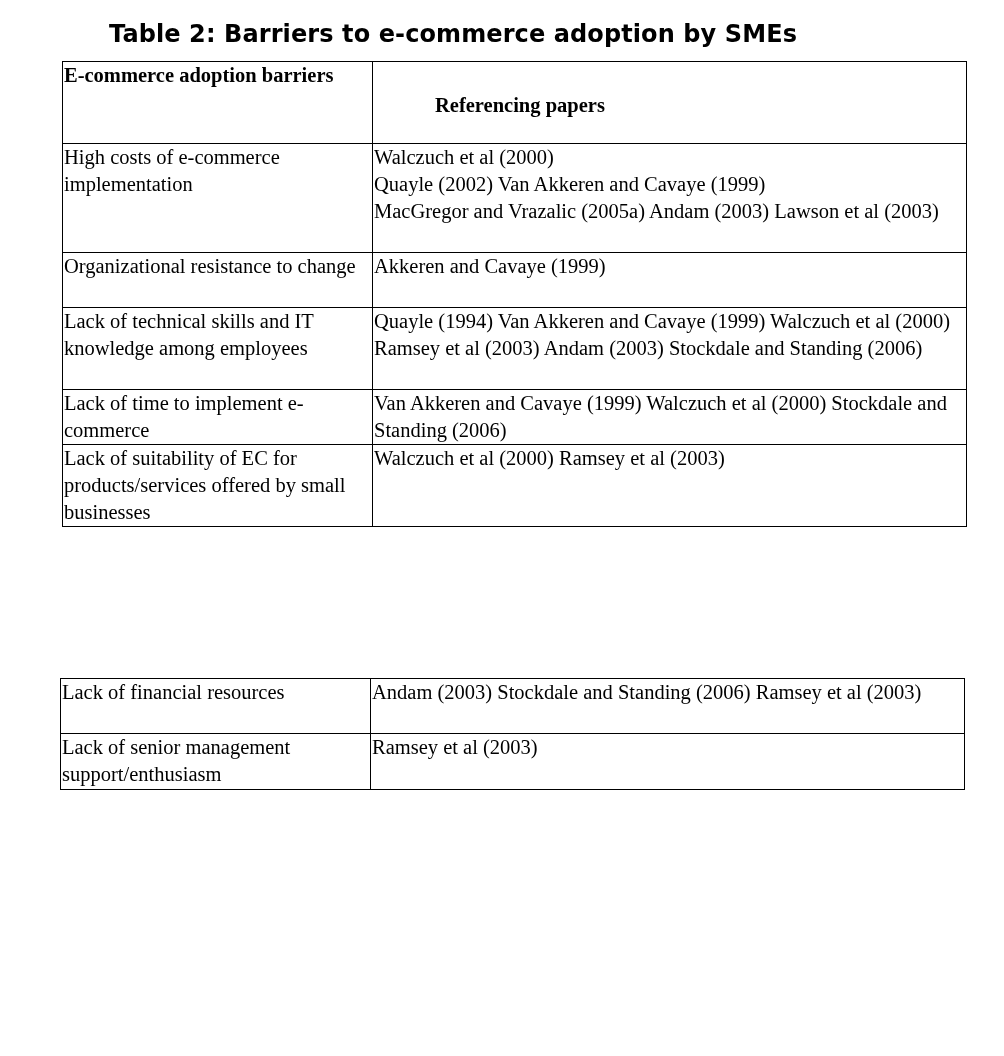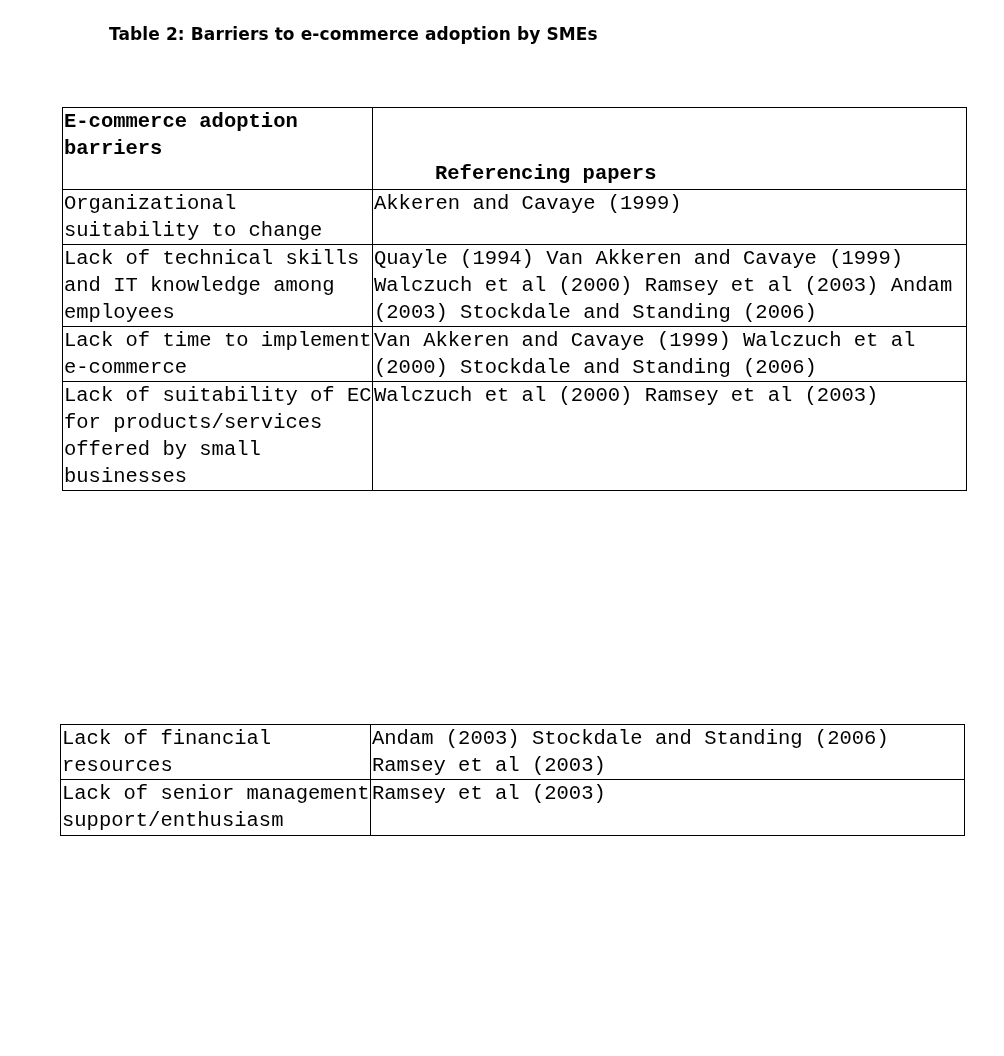--- a/index.html
+++ b/index.html
@@ -14,33 +14,32 @@
       overflow: hidden;
       color: #000000;
     }
     .doc-title {
       position: absolute;
       left: 109px;
       top: 18px;
       margin: 0;
       font-family: "DejaVu Sans", sans-serif;
       font-weight: bold;
-      font-size: 17px;
+      font-size: 24px;
       line-height: 32px;
       letter-spacing: 0.1px;
       white-space: nowrap;
     }
     table.barriers {
       position: absolute;
       border-collapse: collapse;
       table-layout: fixed;
-      font-family: Liberation Mono, monospace;
+      font-family: Liberation Serif, serif;
       font-size: 20.5px;
       line-height: 27px;
-      margin-top: 46px;
     }
     table.barriers td {
       border: 1.5px solid #000000;
       padding: 0 0 0 1px;
       vertical-align: top;
       overflow: hidden;
     }
     #table-1 { left: 62px; top: 61px; width: 904px; }
     #table-2 { left: 60px; top: 678px; width: 904px; }
     col.c1 { width: 310px; }
@@ -62,24 +61,32 @@
 <h1 class="doc-title">Table 2: Barriers to e-commerce adoption by SMEs</h1>
 
 <table class="barriers" id="table-1">
   <colgroup>
       <col class="c1">
       <col class="c2">
     </colgroup>
   <tbody>
     <tr style="height:82px;">
       <td class="hdr-cell hdr-left">E-commerce adoption barriers</td>
-      <td class="hdr-right" style="padding-bottom:2px;">Referencing papers</td>
+      <td class="hdr-right" style="padding-bottom:24px;">Referencing papers</td>
+    </tr>
+    <tr style="height:109px;">
+      <td>High costs of e-commerce implementation</td>
+      <td>
+        <span class="cell-text">Walczuch et al (2000)</span>
+        <span class="cell-text">Quayle (2002) Van Akkeren and Cavaye (1999)</span>
+        <span class="cell-text">MacGregor and Vrazalic (2005a) Andam (2003) Lawson et al (2003)</span>
+      </td>
     </tr>
     <tr style="height:55px;">
-      <td>Organizational suitability to change</td>
+      <td>Organizational resistance to change</td>
       <td>Akkeren and Cavaye (1999)</td>
     </tr>
     <tr style="height:82px;">
       <td>Lack of technical skills and IT knowledge among employees</td>
       <td>Quayle (1994) Van Akkeren and Cavaye (1999) Walczuch et al (2000) Ramsey et al (2003) Andam (2003) Stockdale and Standing (2006)</td>
     </tr>
     <tr style="height:55px;">
       <td>Lack of time to implement e-commerce</td>
       <td>Van Akkeren and Cavaye (1999) Walczuch et al (2000) Stockdale and Standing (2006)</td>
     </tr>

